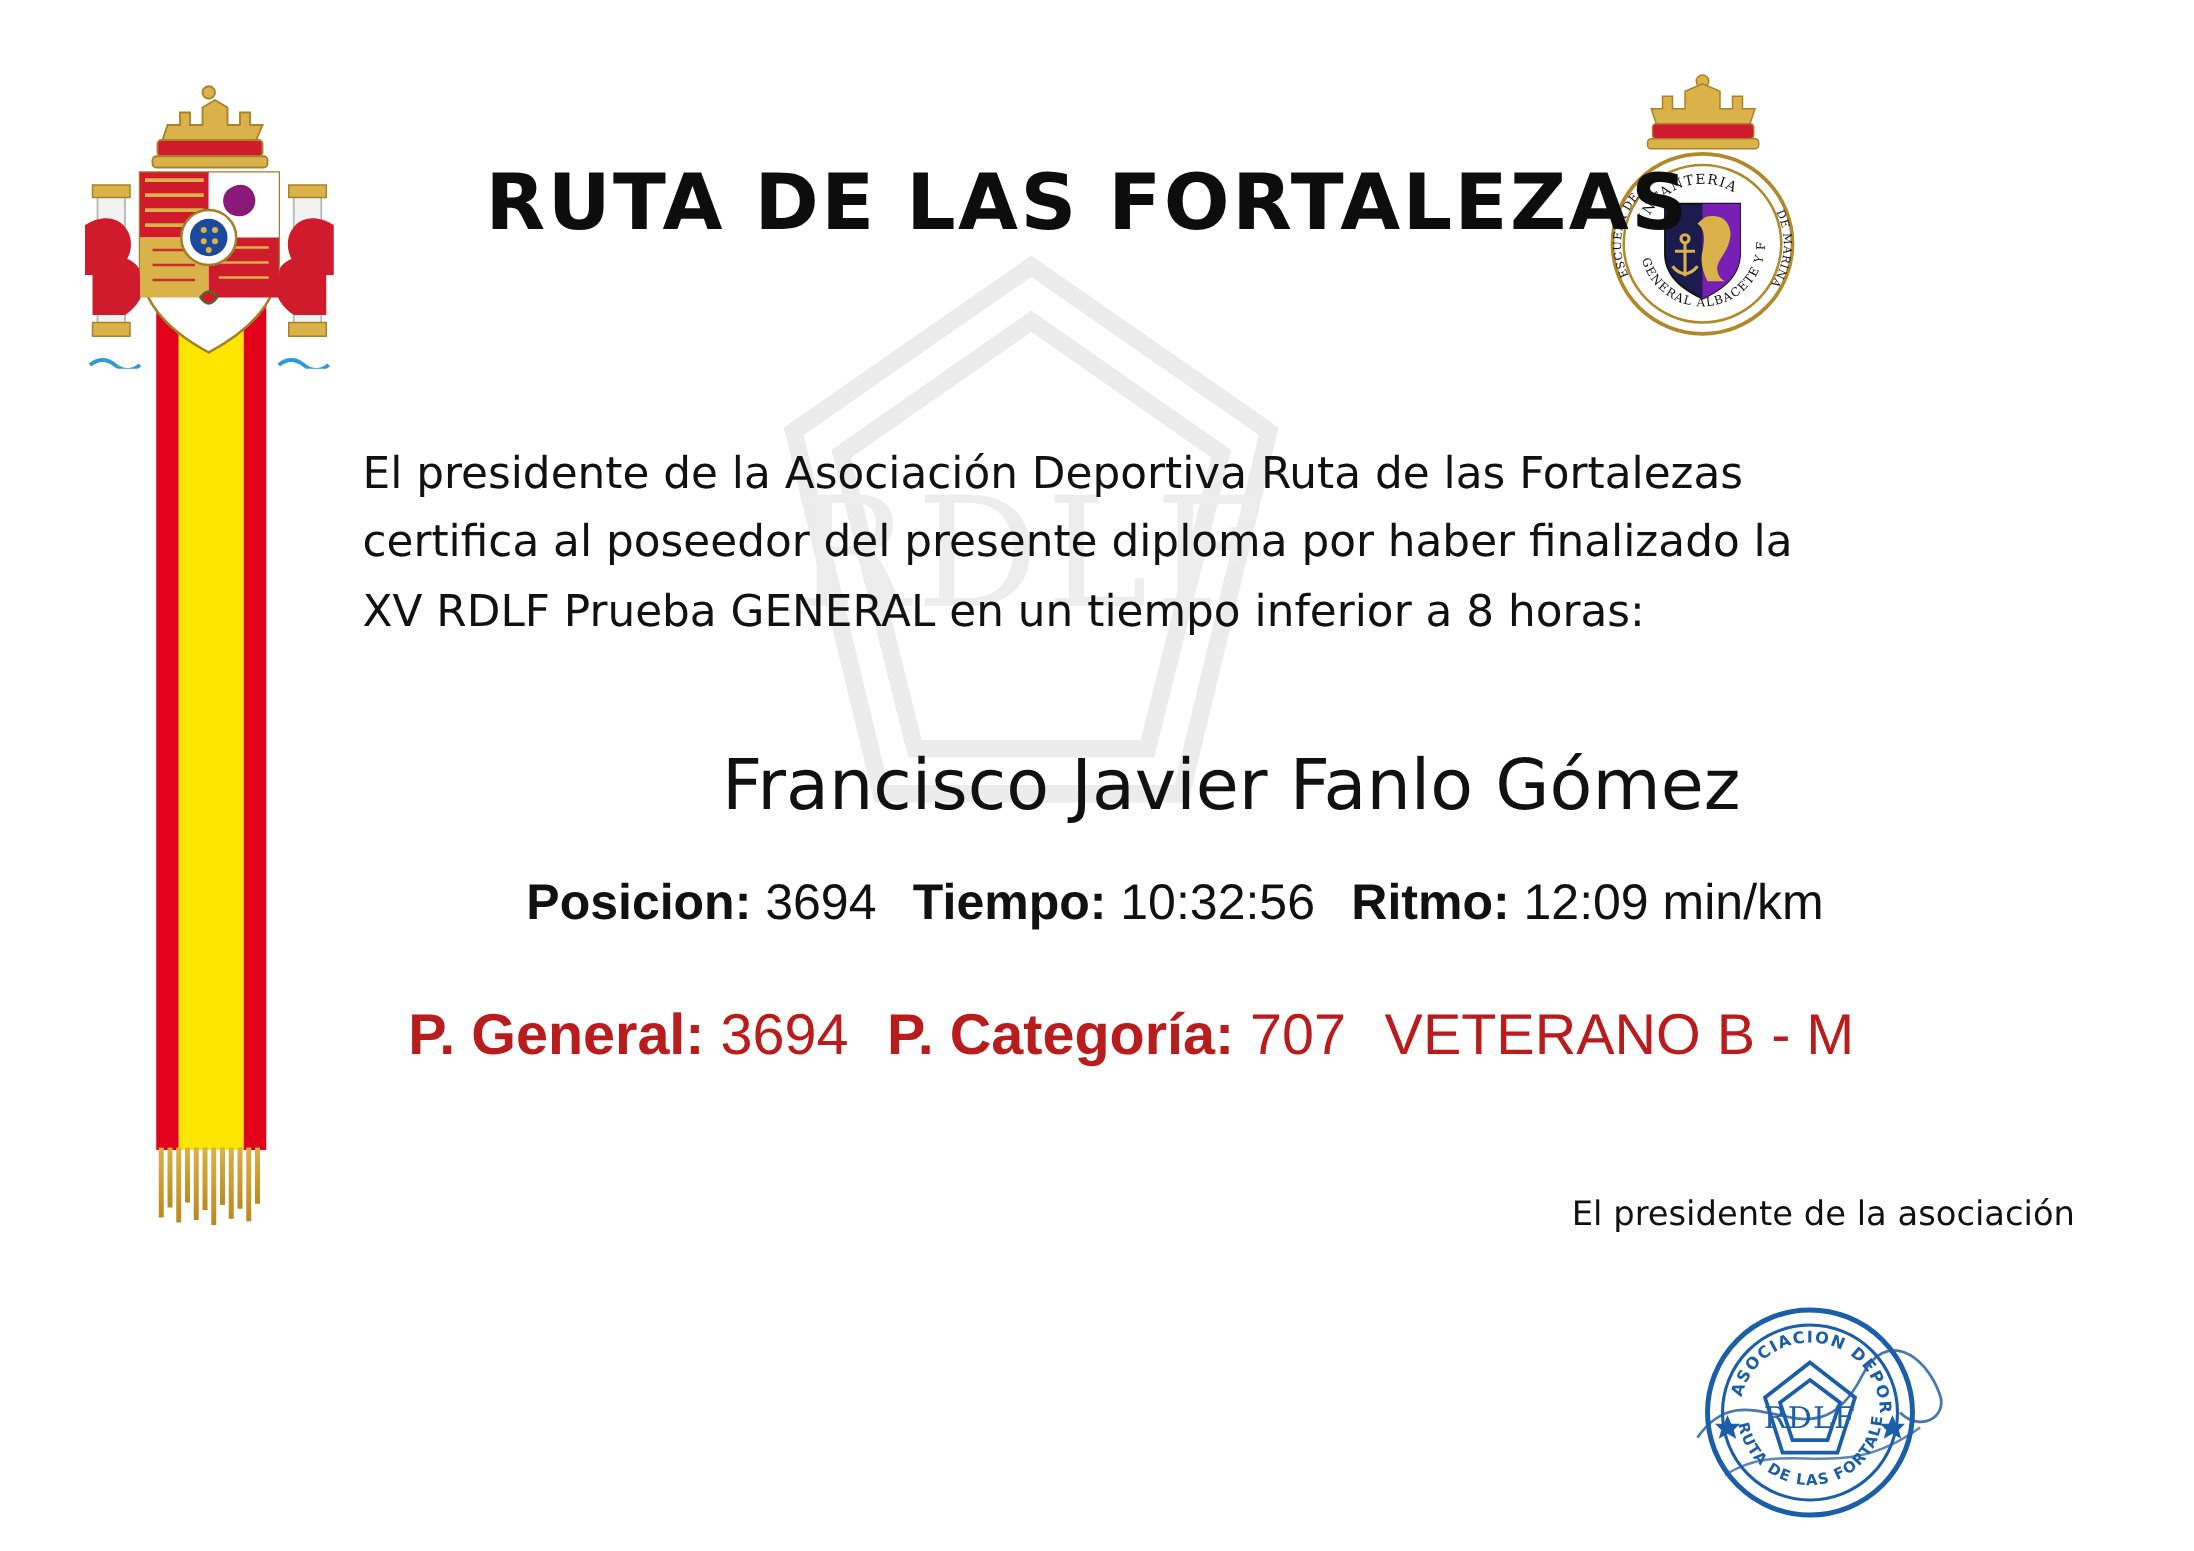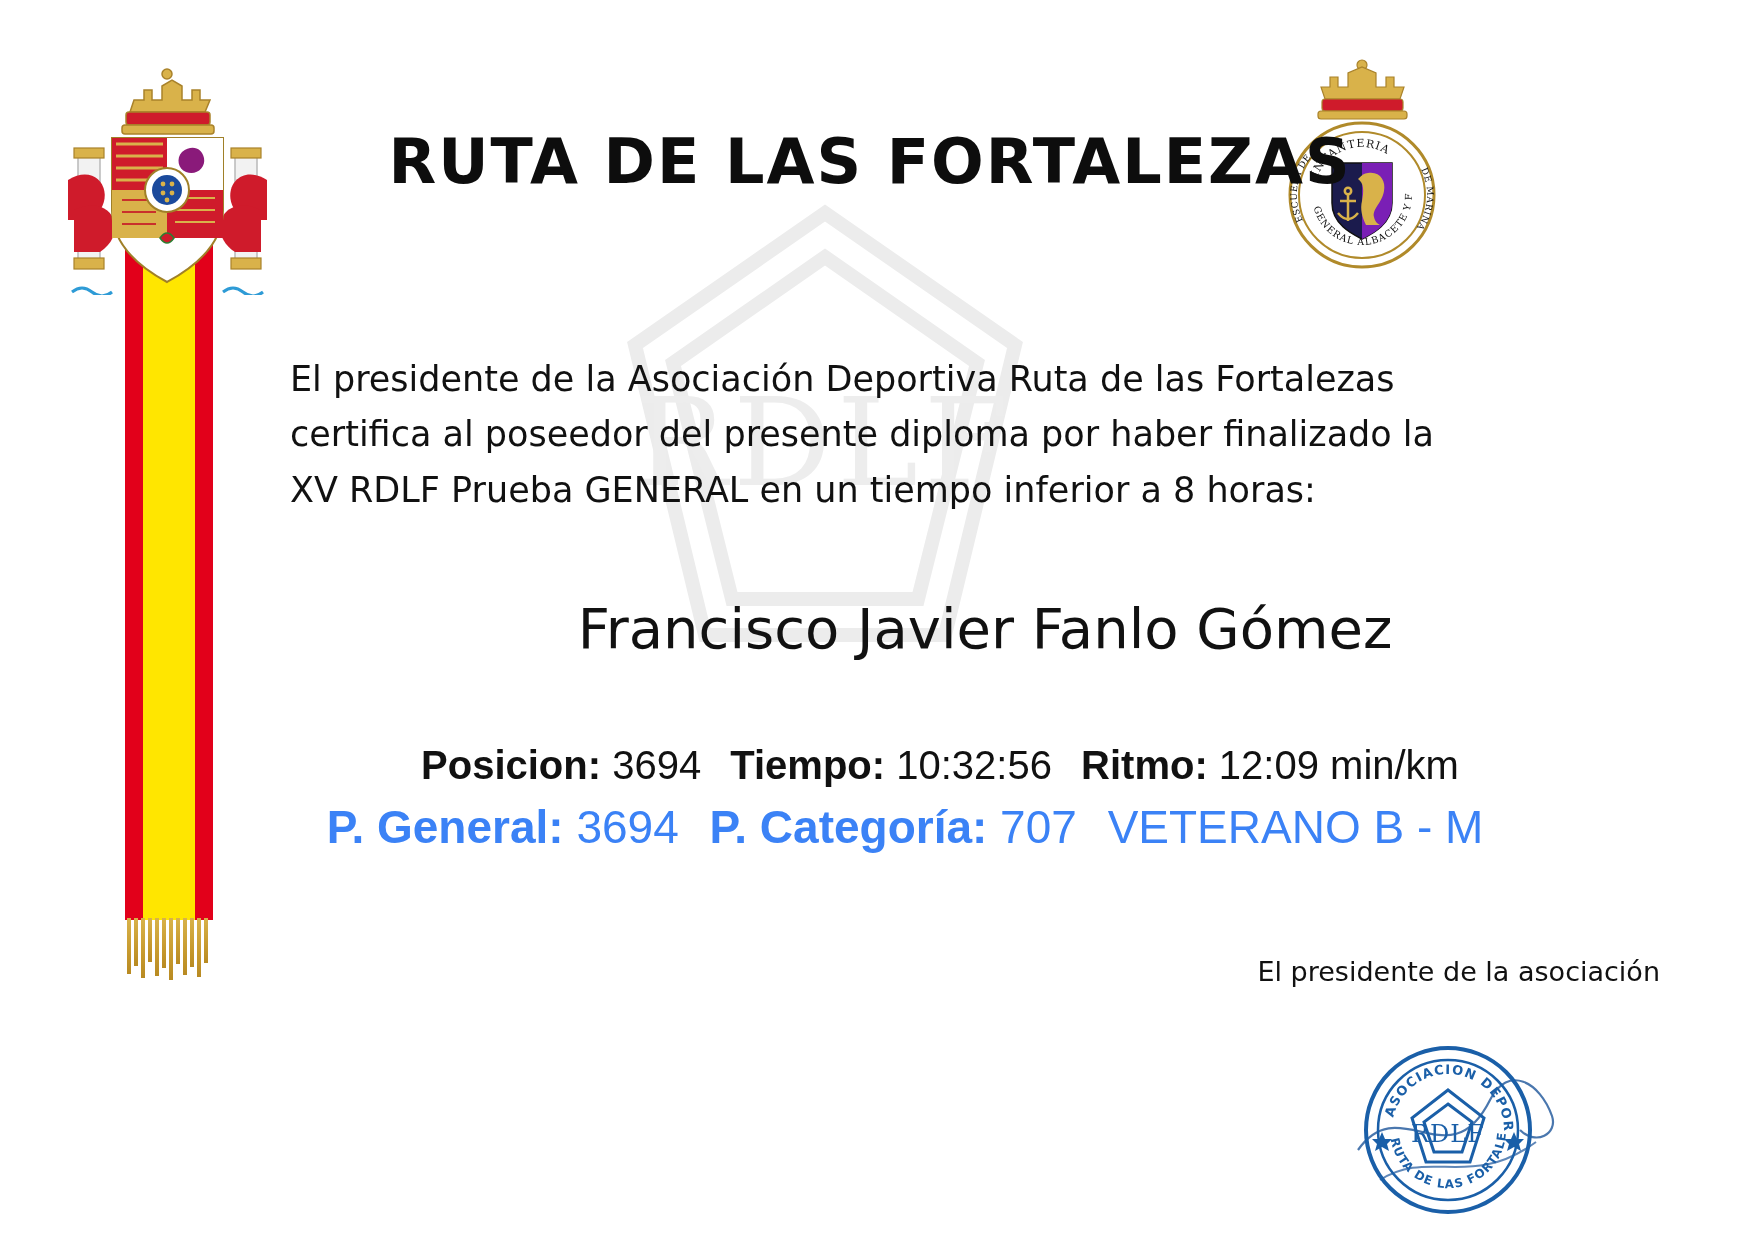--- a/index.html
+++ b/index.html
@@ -125,30 +125,29 @@
   .results-1 {
     position: absolute;
     left: 200px;
     top: 700px;
     width: 1480px;
     text-align: center;
     font-size: 40px;
     color: #111;
     z-index: 4;
     white-space: nowrap;
-    margin-top: 43px;
   }
   .results-2 {
     position: absolute;
     left: 130px;
     top: 800px;
     width: 1550px;
     text-align: center;
     font-size: 46px;
-    color: #3b82f6;
+    color: #b91c1c;
     z-index: 4;
     white-space: nowrap;
   }
   .results-1 b, .results-2 b { font-weight: 700; }
   .sp { display: inline-block; width: 18px; }
 
   
   .signature {
     position: absolute;
     right: 95px;

